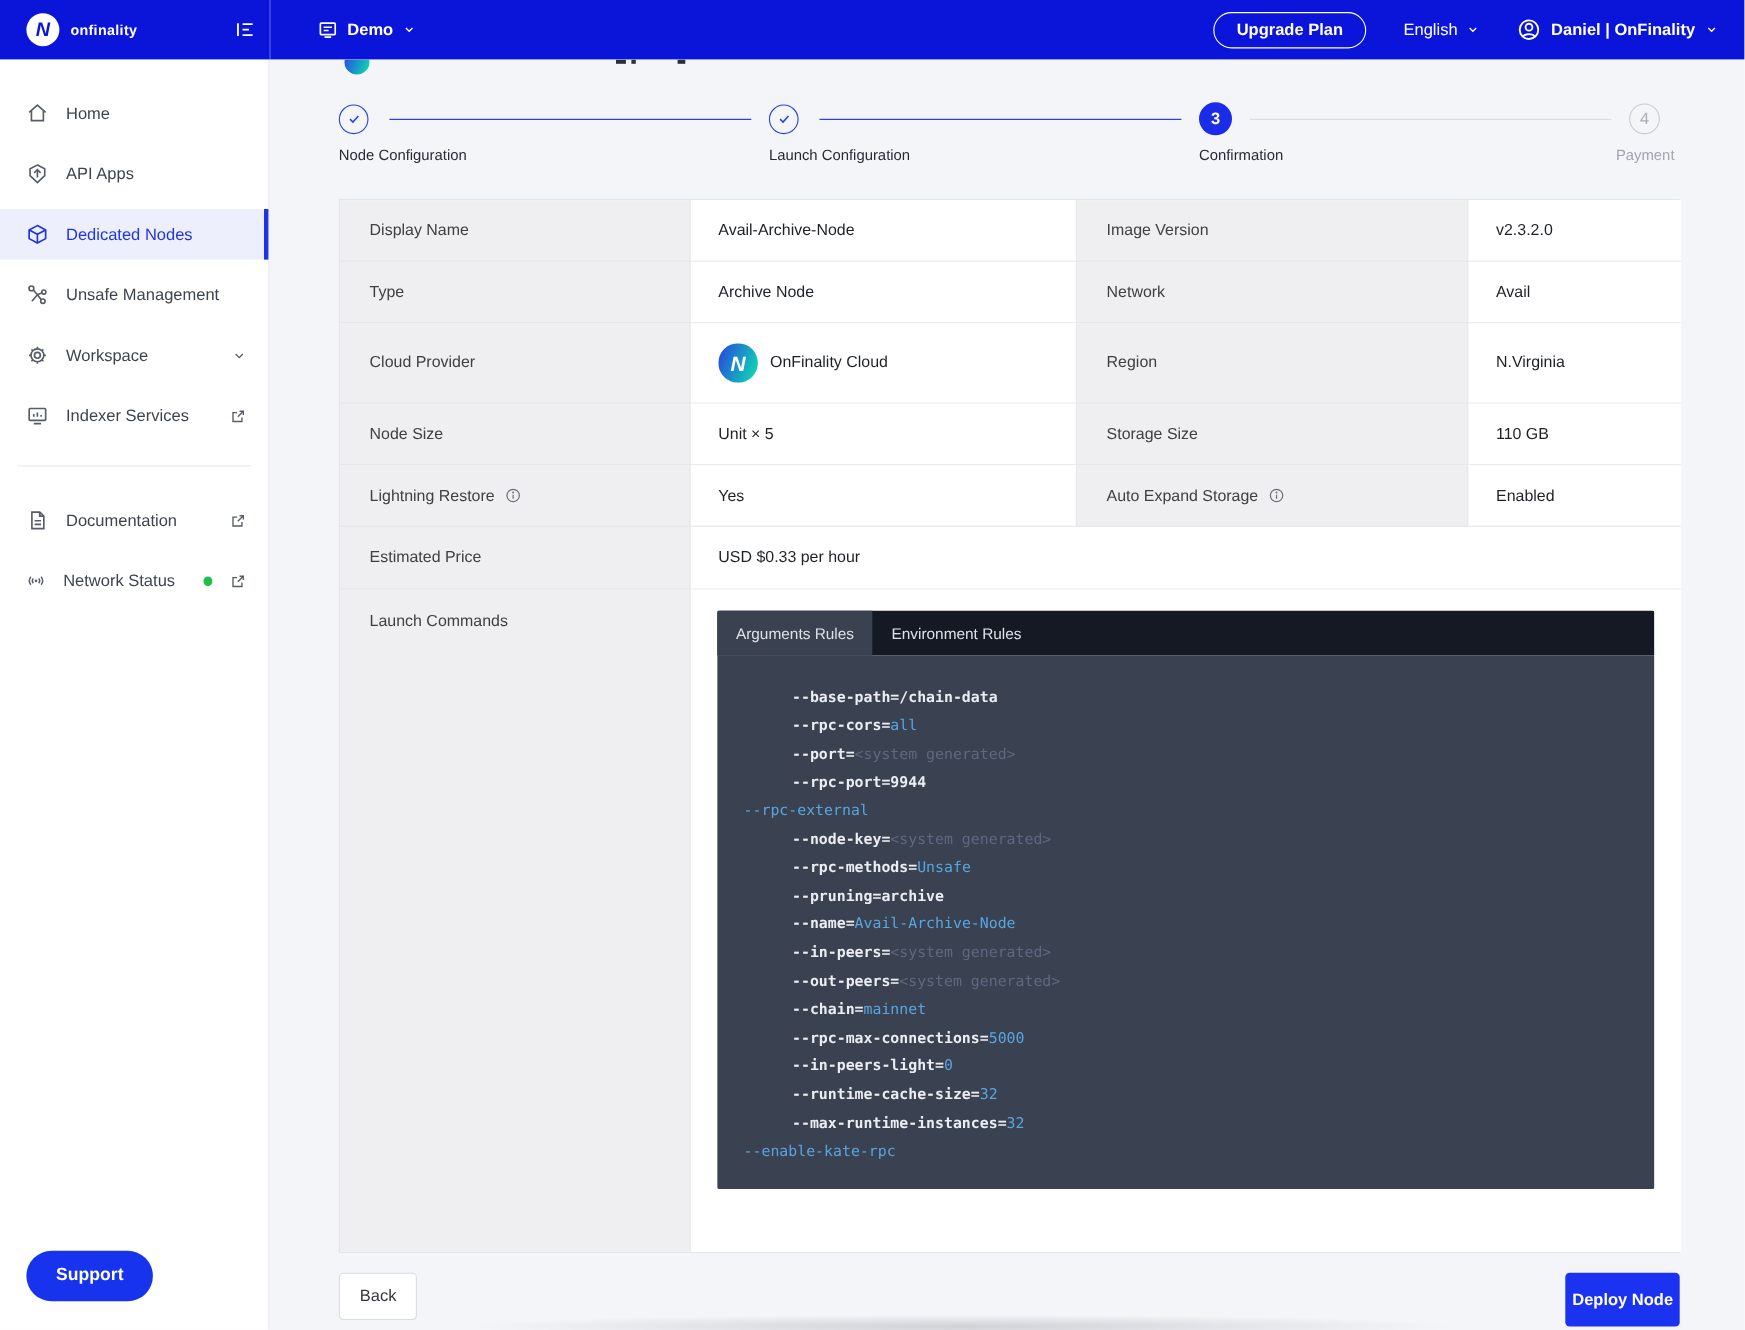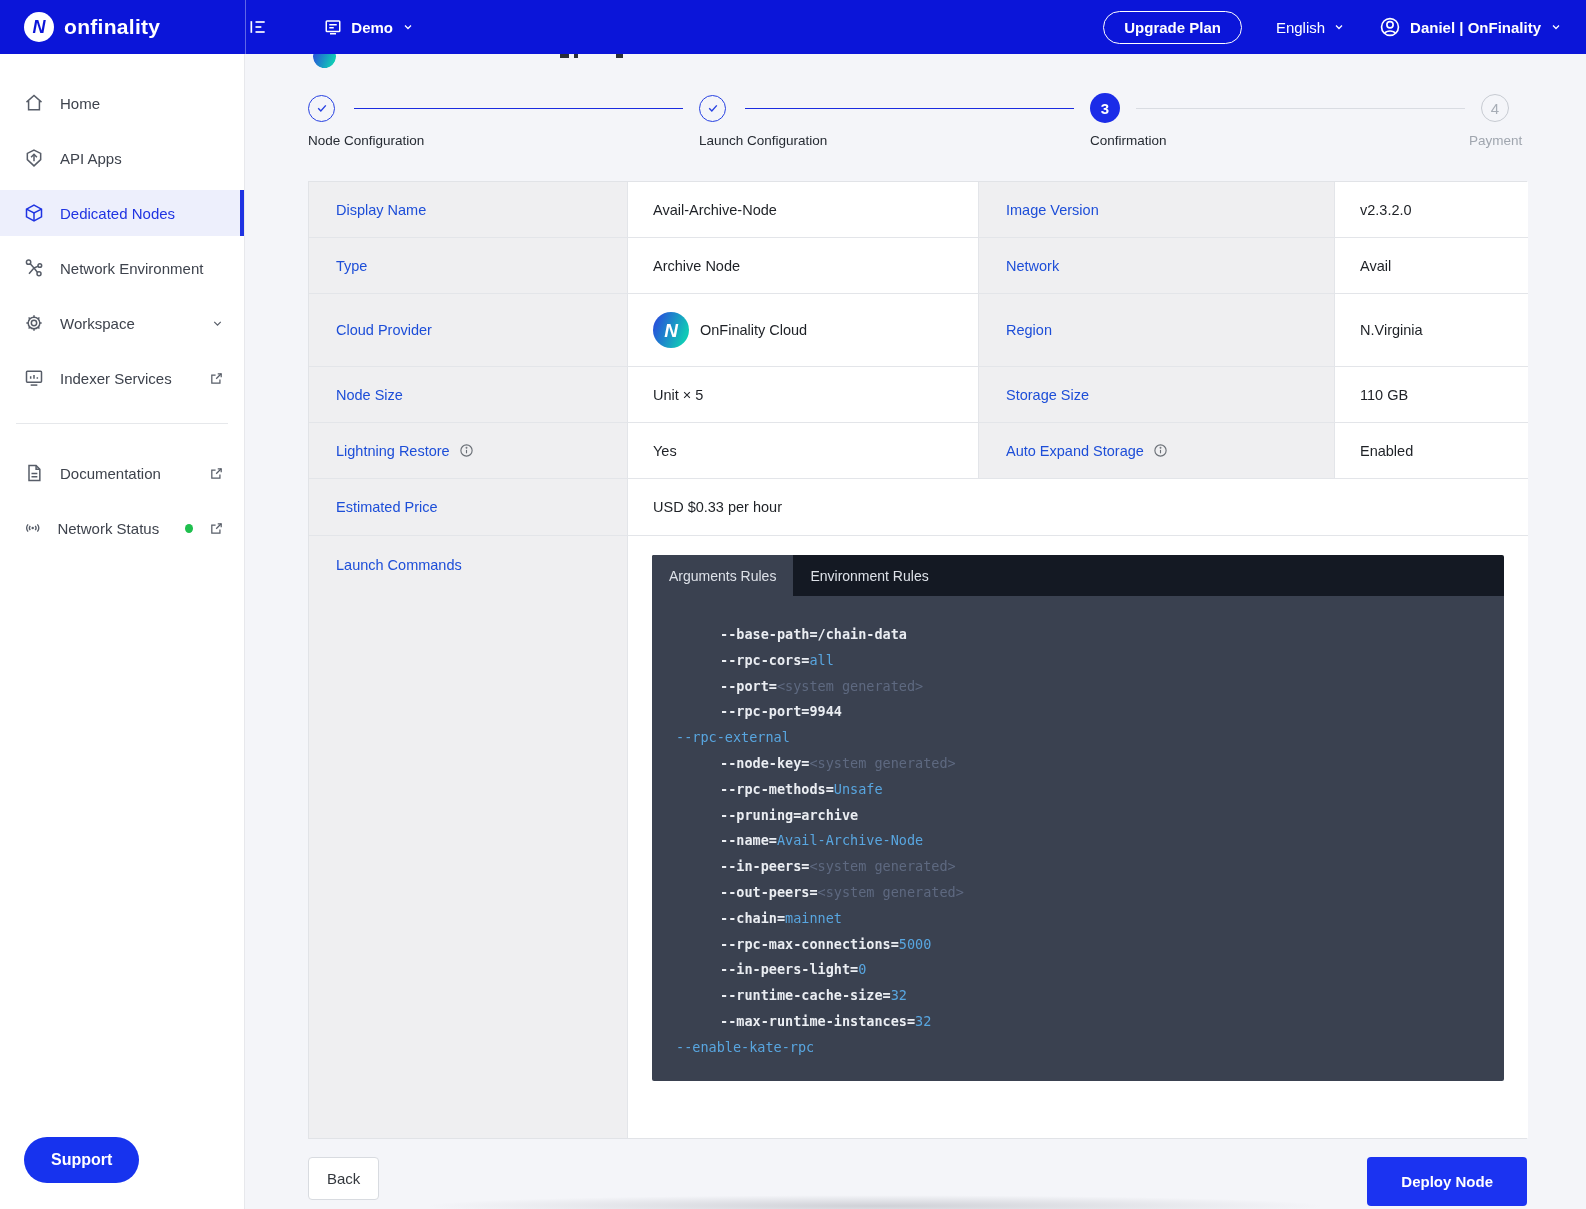--- a/index.html
+++ b/index.html
@@ -7,21 +7,21 @@
   body { font-family:"Liberation Sans", sans-serif; background:#f4f5f9; position:relative; }
   svg { display:block; }
 
   
   .topbar { position:absolute; top:0; left:0; width:1586px; height:54px; background:#0b15d9;
             display:flex; align-items:center; padding:0 24px; z-index:30; color:#fff; }
   .brand { display:flex; align-items:center; gap:10px; }
   .brand-mark { width:30px; height:30px; border-radius:50%; background:#fff; color:#0b15d9;
                 display:flex; align-items:center; justify-content:center;
                 font-weight:bold; font-size:18px; font-style:italic; }
-  .brand-name { font-size:21px; font-weight:600; letter-spacing:.3px;text-align:right; }
+  .brand-name { font-size:13px; font-weight:600; letter-spacing:.3px;text-align:right; }
   .collapse-btn { margin-left:88px; cursor:pointer; }
   .topbar-divider { position:absolute; left:245px; top:0; bottom:0; width:1px; background:rgba(255,255,255,.35); }
   .ws-switch { display:flex; align-items:center; gap:9px; margin-left:56px; cursor:pointer; }
   .ws-label { font-size:15px; font-weight:bold; }
   .topbar-right { margin-left:auto; display:flex; align-items:center; gap:34px; }
   .upgrade-btn { border:1.5px solid #fff; border-radius:17px; padding:7px 20px; font-size:15px;
                  font-weight:600; color:#fff; background:transparent; cursor:pointer;
                  font-family:"Liberation Sans", sans-serif; }
   .lang { display:flex; align-items:center; gap:8px; font-size:15px; cursor:pointer; }
   .user { display:flex; align-items:center; gap:9px; font-size:15px; font-weight:bold; cursor:pointer; white-space:nowrap; }
@@ -62,21 +62,21 @@
   .connector { flex:1 1 auto; border-top:1.5px solid #1b2ce0; margin:15px 16px 0 16px; }
   .connector.todo { border-top-color:#d9dce2; }
 
   
   .summary { margin-top:22px; display:grid; grid-template-columns:319px 351px 356px 193px;
              grid-template-rows:56px 56px 73px 56px 56px 57px 602px;
              border:1px solid #e1e3e7; background:#fff; }
   .cell { border-bottom:1px solid #e3e5e9; border-right:1px solid #e3e5e9; display:flex; align-items:center; }
   .cell.lastcol { border-right:none; }
   .cell.lastrow { border-bottom:none; }
-  .cell.lab { background:#efeff1; color:#1d4ed8; font-size:14.5px; padding-left:27px; }
+  .cell.lab { background:#efeff1; color:#404040; font-size:14.5px; padding-left:27px; }
   .cell.val { background:#fff; color:#1e2126; font-size:14.5px; padding-left:25px; }
   .cell.span3 { grid-column:2 / 5; }
   .cell.cmd-lab { align-items:flex-start; padding-top:21px; }
   .cell.cmd-val { display:block; padding:0; }
   .info-ic { margin-left:9px; }
   .provider { display:flex; align-items:center; gap:11px; }
 
   
   .code-panel { margin:19px 24px 0 24px; border-radius:2px; overflow:hidden; }
   .code-tabs { display:flex; background:#141923; height:41px; }
@@ -86,21 +86,21 @@
                font-family:"DejaVu Sans Mono", monospace; font-size:13.5px; line-height:25.8px; }
   .code-line { white-space:pre; }
   .code-line .plain { color:#eaedf2; font-weight:bold;margin-left:44px; }
   .code-line .blue { color:#58a6e0; }
   .code-line .gray { color:#5e6980; }
 
   
   .footer-row { margin-top:18px; display:flex; justify-content:space-between; align-items:flex-start; }
   .back-btn { background:#fff; border:1px solid #d8dbe0; border-radius:4px; padding:12px 18px;
               font-size:15px; color:#33373d; cursor:pointer; font-family:"Liberation Sans", sans-serif; }
-  .deploy-btn { background:#1b33f1; border:none; border-radius:4px; padding:16px 34px;
+  .deploy-btn { background:#1b33f1; border:none; border-radius:4px; padding:16px 6px;
                 font-size:15px; font-weight:600; color:#fff; cursor:pointer; font-family:"Liberation Sans", sans-serif;text-align:right; }
   .bottom-shadow { position:absolute; bottom:-8px; left:420px; width:910px; height:22px;
                    background:radial-gradient(ellipse at center, rgba(40,45,60,.18), transparent 70%); pointer-events:none; }
 </style>
 </head>
 <body>
 
 <header class="topbar">
   <div class="brand">
     <div class="brand-mark">N</div>
@@ -177,21 +177,21 @@
     </svg>
     <span class="lbl">Dedicated Nodes</span>
   </div>
   <div class="side-item">
     <svg width="20" height="20" viewBox="0 0 24 24" fill="none" stroke-width="1.8">
       <circle cx="5.5" cy="5" r="2.6"></circle>
         <circle cx="19" cy="9" r="2.2"></circle>
         <circle cx="18" cy="19" r="2.4"></circle>
       <path d="M7.5 6.8 L12 12 M12 12 L17.2 9.7 M12 12 L16.3 17.4 M12 12 L6 19"></path>
     </svg>
-    <span class="lbl">Network Environment</span>
+    <span class="lbl">Unsafe Management</span>
   </div>
   <div class="side-item">
     <svg width="20" height="20" viewBox="0 0 24 24" fill="none" stroke-width="1.8">
       <circle cx="12" cy="12" r="3.2"></circle>
       <path d="M12 2.8 V5.4 M12 18.6 V21.2 M2.8 12 H5.4 M18.6 12 H21.2 M5.5 5.5 L7.3 7.3 M16.7 16.7 L18.5 18.5 M18.5 5.5 L16.7 7.3 M7.3 16.7 L5.5 18.5"></path>
       <circle cx="12" cy="12" r="7"></circle>
     </svg>
     <span class="lbl">Workspace</span>
     <span class="side-trail">
       <svg width="13" height="13" viewBox="0 0 24 24" fill="none" stroke="#6a7079" stroke-width="2.2">

